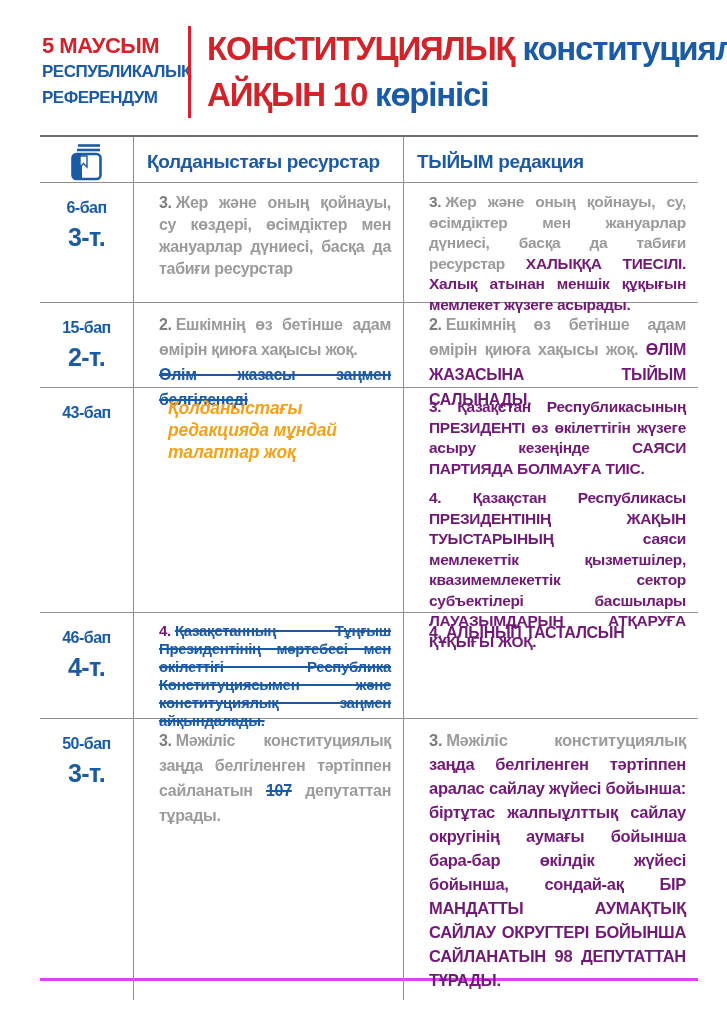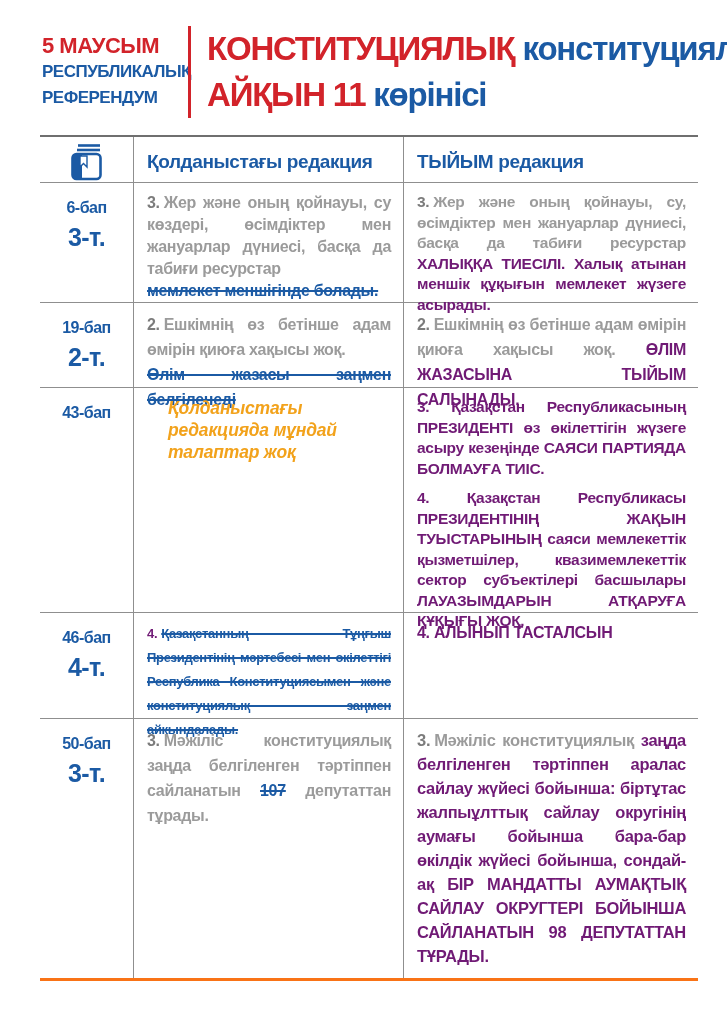--- a/index.html
+++ b/index.html
@@ -18,92 +18,92 @@
   .title { padding-top:0px; font-weight:bold; font-size:33px; letter-spacing:-1.2px; line-height:46px; white-space:nowrap; }
   .title .red { color:#d2232a; }
   .title .blue { color:#1b5aa4; }
   
   .table {
     position:absolute; left:40px; top:135px; width:658px;
     border-top:2px solid #6f6f6f;
   }
   .trow { display:grid; grid-template-columns:93px 270px 295px; border-bottom:1px solid #8f8f8f; }
   .trow:last-child { border-bottom:3px solid #6a8родь; }
-  .trow.last { border-bottom:3px solid #f97316; }
+  .trow.last { border-bottom:3px solid #d946ef; }
   .c1 { text-align:center; padding-top:12px; }
   .c2, .c3 { border-left:1px solid #8f8f8f; padding:9px 12px 8px 13px; }
   .hrow { height:46px; }
   .hrow .c1 { padding-top:5px; }
   .hrow .c2, .hrow .c3 { display:flex; align-items:center; color:#1b5aa4; font-weight:bold; font-size:19px; letter-spacing:-0.4px; }
   .r1 { height:120px; } .r2 { height:85px; } .r3 { height:225px; } .r4 { height:106px; } .r5 { height:262px; }
   .art { color:#1b5aa4; font-weight:bold; font-size:16px; letter-spacing:-0.5px; line-height:26px; }
   .part { color:#1b5aa4; font-weight:bold; font-size:25px; letter-spacing:-0.5px; line-height:32px; }
-  .body-txt { font-size:16px; line-height:22px; font-weight:bold; letter-spacing:-0.3px; text-align:justify; color:#9b9b9b; }
+  .body-txt { font-size:16px; line-height:22px; font-weight:bold; letter-spacing:-0.3px; text-align:justify; color:#9b9b9b;margin-left:12px; }
   .lh20 { line-height:20.5px; font-size:15.5px; }
   .lh25 { line-height:25px; }
   .lh24 { line-height:24px; font-size:16.5px; }
-  .lh19 { line-height:24px; font-size:13px; }
+  .lh19 { line-height:18px; font-size:15px; }
   .num { color:#7c7c7c; margin-right:4px; }
   .blue-b { color:#701a75; }
   .struck { color:#1b5aa4; text-decoration:line-through; text-decoration-thickness:2px; }
   .block { display:block; }
   .note { color:#f2a21b; font-style:italic; font-weight:bold; font-size:17.5px; line-height:22px; text-align:left; letter-spacing:-0.2px;margin-left:21px; }
   .p-gap { margin-top:9px; }
   .icon-book { display:inline-block; }
 </style>
 </head>
 <body>
 
 <div class="header">
   <div class="badge">
     <div class="b1">5 МАУСЫМ</div>
     <div class="b2">РЕСПУБЛИКАЛЫҚ</div>
     <div class="b2">РЕФЕРЕНДУМ</div>
   </div>
   <div class="vdivider"></div>
   <div class="title">
     <div><span class="red">КОНСТИТУЦИЯЛЫҚ</span><span class="blue"> конституциялық</span></div>
-    <div><span class="red">АЙҚЫН 11</span><span class="blue"> көрінісі</span></div>
+    <div><span class="red">АЙҚЫН 10</span><span class="blue"> көрінісі</span></div>
   </div>
 </div>
 
 <div class="table">
 
   <div class="trow hrow">
     <div class="c1">
       <svg class="icon-book" width="40" height="40" viewBox="0 0 40 40">
         <g stroke="#1b5aa4" stroke-width="2.6" fill="none">
           <path d="M11 3.5 H33"></path>
           <path d="M10 8 H33"></path>
           <rect x="5.5" y="12" width="28" height="25" rx="4"></rect>
         </g>
         <path d="M9.5 12 h5.5 v25 H9.5 a4 4 0 0 1 -4-4 v-17 a4 4 0 0 1 4-4 z" fill="#1b5aa4"></path>
         <path d="M13 14 h7 v11 l-3.5-3.5 L13 25 z" fill="#ffffff" stroke="#1b5aa4" stroke-width="1.4"></path>
       </svg>
     </div>
-    <div class="c2">Қолданыстағы редакция</div>
+    <div class="c2">Қолданыстағы ресурстар</div>
     <div class="c3">ТЫЙЫМ редакция</div>
   </div>
 
   <div class="trow r1">
     <div class="c1">
       <div class="art">6-бап</div>
       <div class="part">3-т.</div>
     </div>
     <div class="c2">
-      <div class="body-txt"><span class="num">3.</span><span>Жер және оның қойнауы, су көздері, өсімдіктер мен жануарлар дүниесі, басқа да табиғи ресурстар</span><span class="struck block">мемлекет меншігінде болады.</span></div>
+      <div class="body-txt"><span class="num">3.</span><span>Жер және оның қойнауы, су көздері, өсімдіктер мен жануарлар дүниесі, басқа да табиғи ресурстар</span></div>
     </div>
     <div class="c3">
       <div class="body-txt lh20"><span class="num">3.</span><span>Жер және оның қойнауы, су, өсімдіктер мен жануарлар дүниесі, басқа да табиғи ресурстар </span><span class="blue-b">ХАЛЫҚҚА ТИЕСІЛІ. Халық атынан меншік құқығын мемлекет жүзеге асырады.</span></div>
     </div>
   </div>
 
   <div class="trow r2">
     <div class="c1">
-      <div class="art">19-бап</div>
+      <div class="art">15-бап</div>
       <div class="part">2-т.</div>
     </div>
     <div class="c2">
       <div class="body-txt lh25"><span class="num">2.</span><span>Ешкімнің өз бетінше адам өмірін қиюға хақысы жоқ.</span><span class="struck block">Өлім жазасы заңмен белгіленеді</span></div>
     </div>
     <div class="c3">
       <div class="body-txt lh25"><span class="num">2.</span><span>Ешкімнің өз бетінше адам өмірін қиюға хақысы жоқ. </span><span class="blue-b">ӨЛІМ ЖАЗАСЫНА ТЫЙЫМ САЛЫНАДЫ.</span></div>
     </div>
   </div>
 

